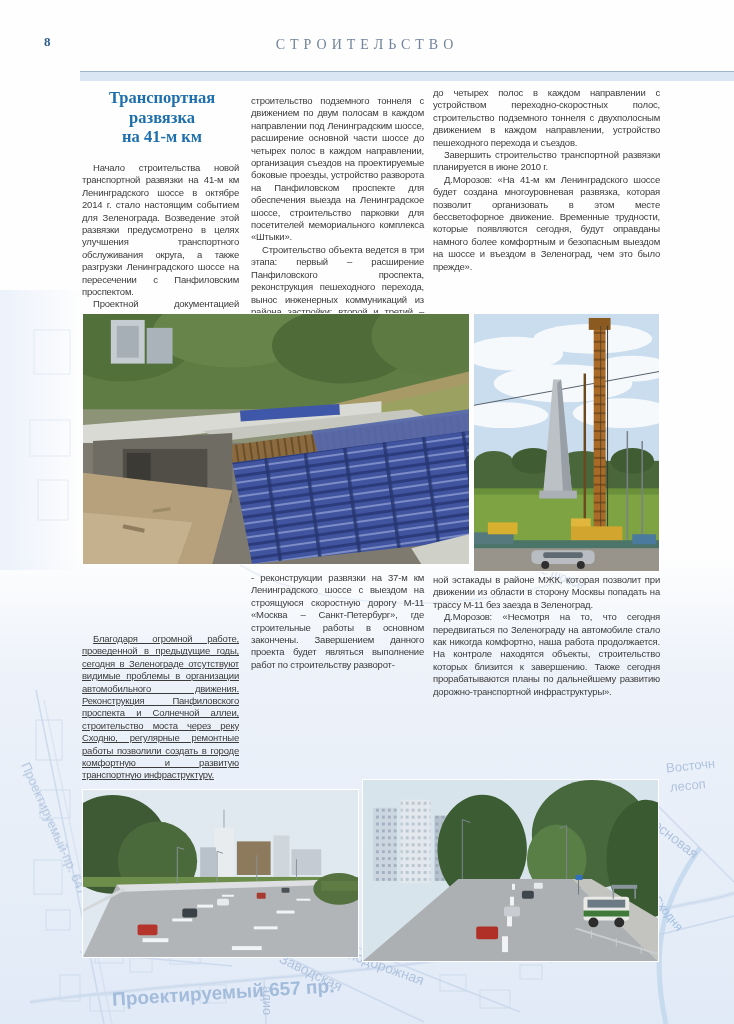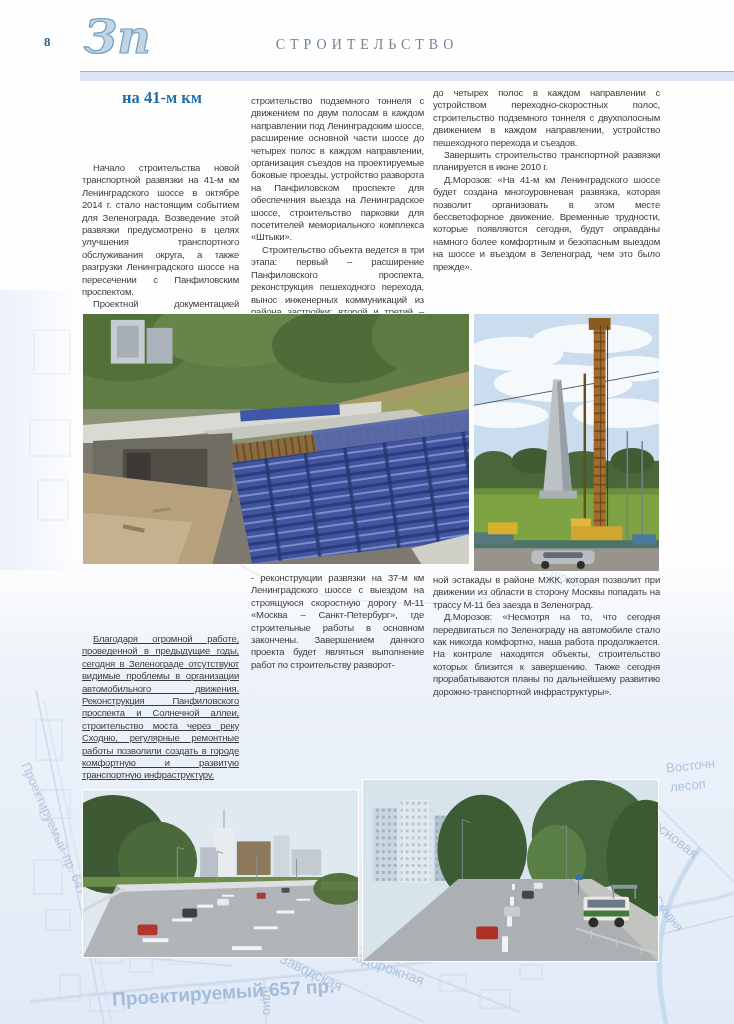--- a/index.html
+++ b/index.html
@@ -114,24 +114,24 @@
   <div class="map-label ml-zhd">нодорожная</div>
   <div class="map-label ml-radio">адио</div>
   <div class="map-label ml-vost">Восточн</div>
   <div class="map-label ml-lesop">лесоп</div>
   <div class="map-label ml-sosn">Сосновая</div>
   <div class="map-label ml-reka">река Сходня</div>
   <div class="map-label ml-shosse">ское шоссе</div>
 
   <div class="header-band"></div>
   <span class="pageno">8</span>
-  <span class="logo">Зп</span>
   <div class="section-header">СТРОИТЕЛЬСТВО</div>
 
   <h1 class="art-title a1-title">
+    <span>Транспортная развязка</span>
     <span>на 41-м км</span>
   </h1>
 
   <div class="col c1 a1c1">
     <p>Начало строительства новой транспортной развязки на 41-м км Ленинградского шоссе в октябре 2014 г. стало настоящим событием для Зеленограда. Возведение этой развязки предусмотрено в целях улучшения транспортного обслуживания округа, а также разгрузки Ленинградского шоссе на пересечении с Панфиловским проспектом.</p>
     <p>Проектной документацией предусматриваются реконструкция пешеходного перехода под Панфиловским проспектом,</p>
   </div>
   <div class="col c2 a1c2">
     <p class="noind">строительство подземного тоннеля с движением по двум полосам в каждом направлении под Ленинградским шоссе, расширение основной части шоссе до четырех полос в каждом направлении, организация съездов на проектируемые боковые проезды, устройство разворота на Панфиловском проспекте для обеспечения выезда на Ленинградское шоссе, строительство парковки для посетителей мемориального комплекса «Штыки».</p>
     <p>Строительство объекта ведется в три этапа: первый – расширение Панфиловского проспекта, реконструкция пешеходного перехода, вынос инженерных коммуникаций из района застройки; второй и третий – расширение Ленинградского шоссе</p>

